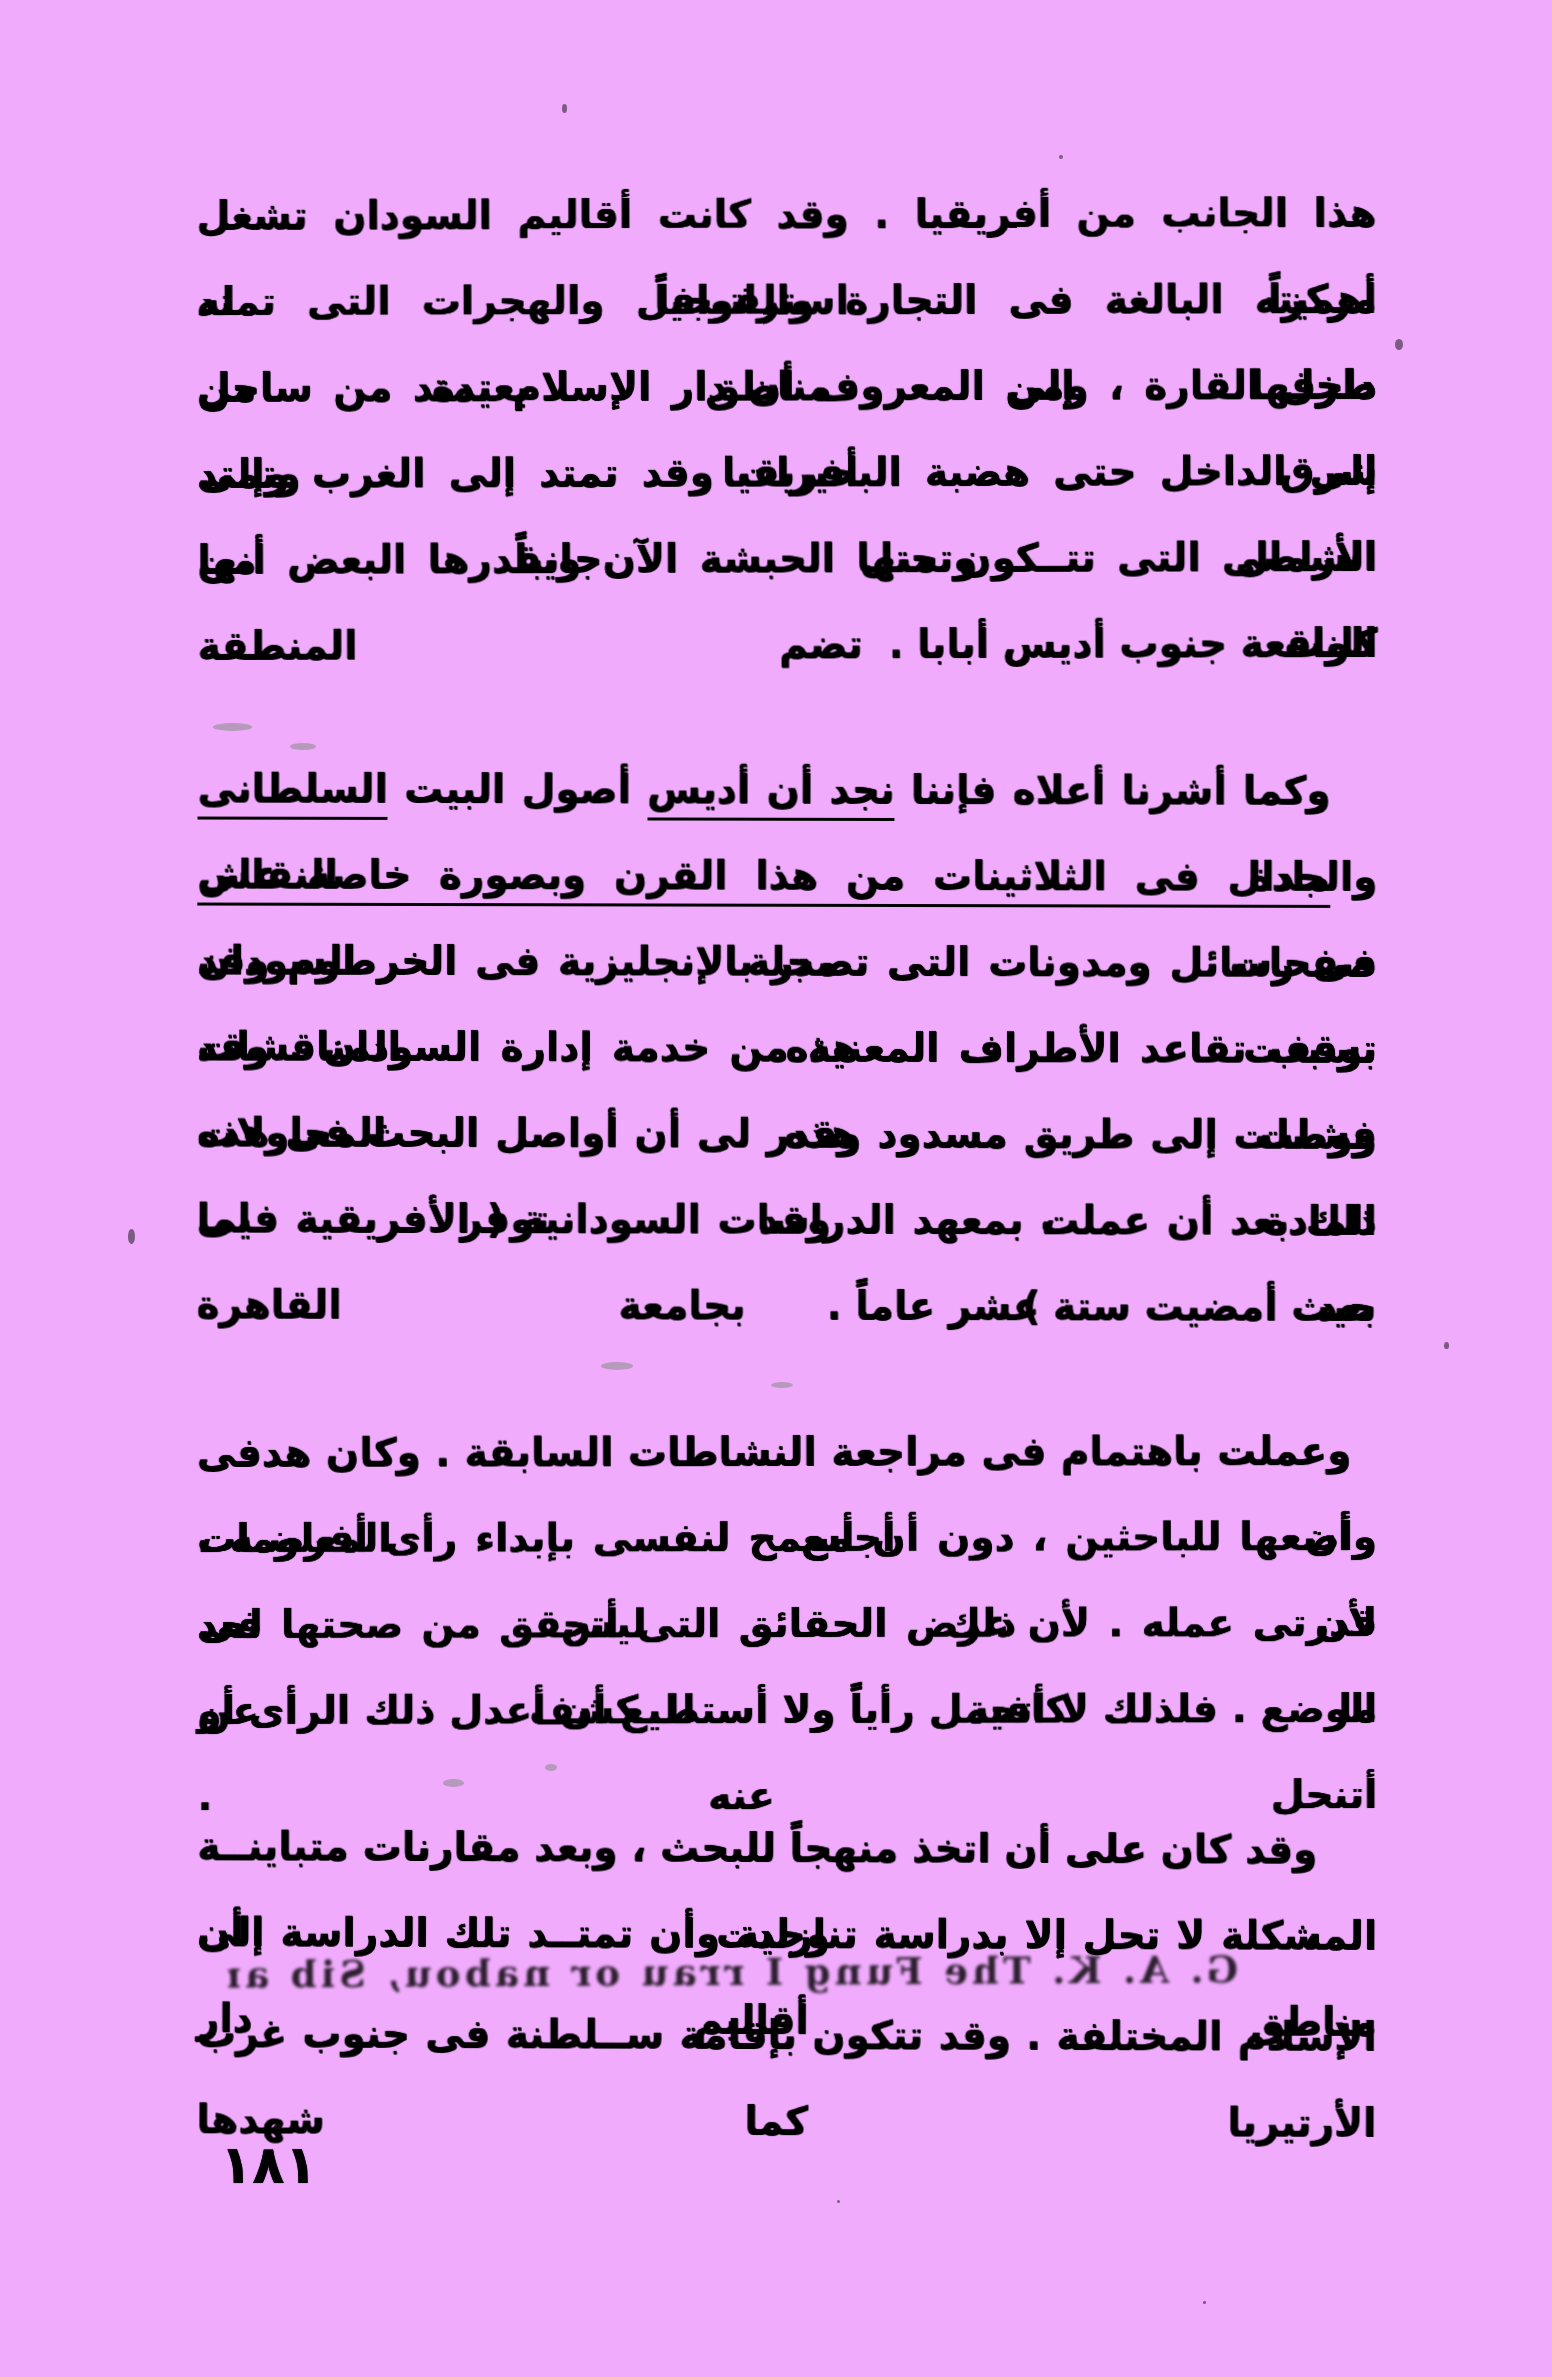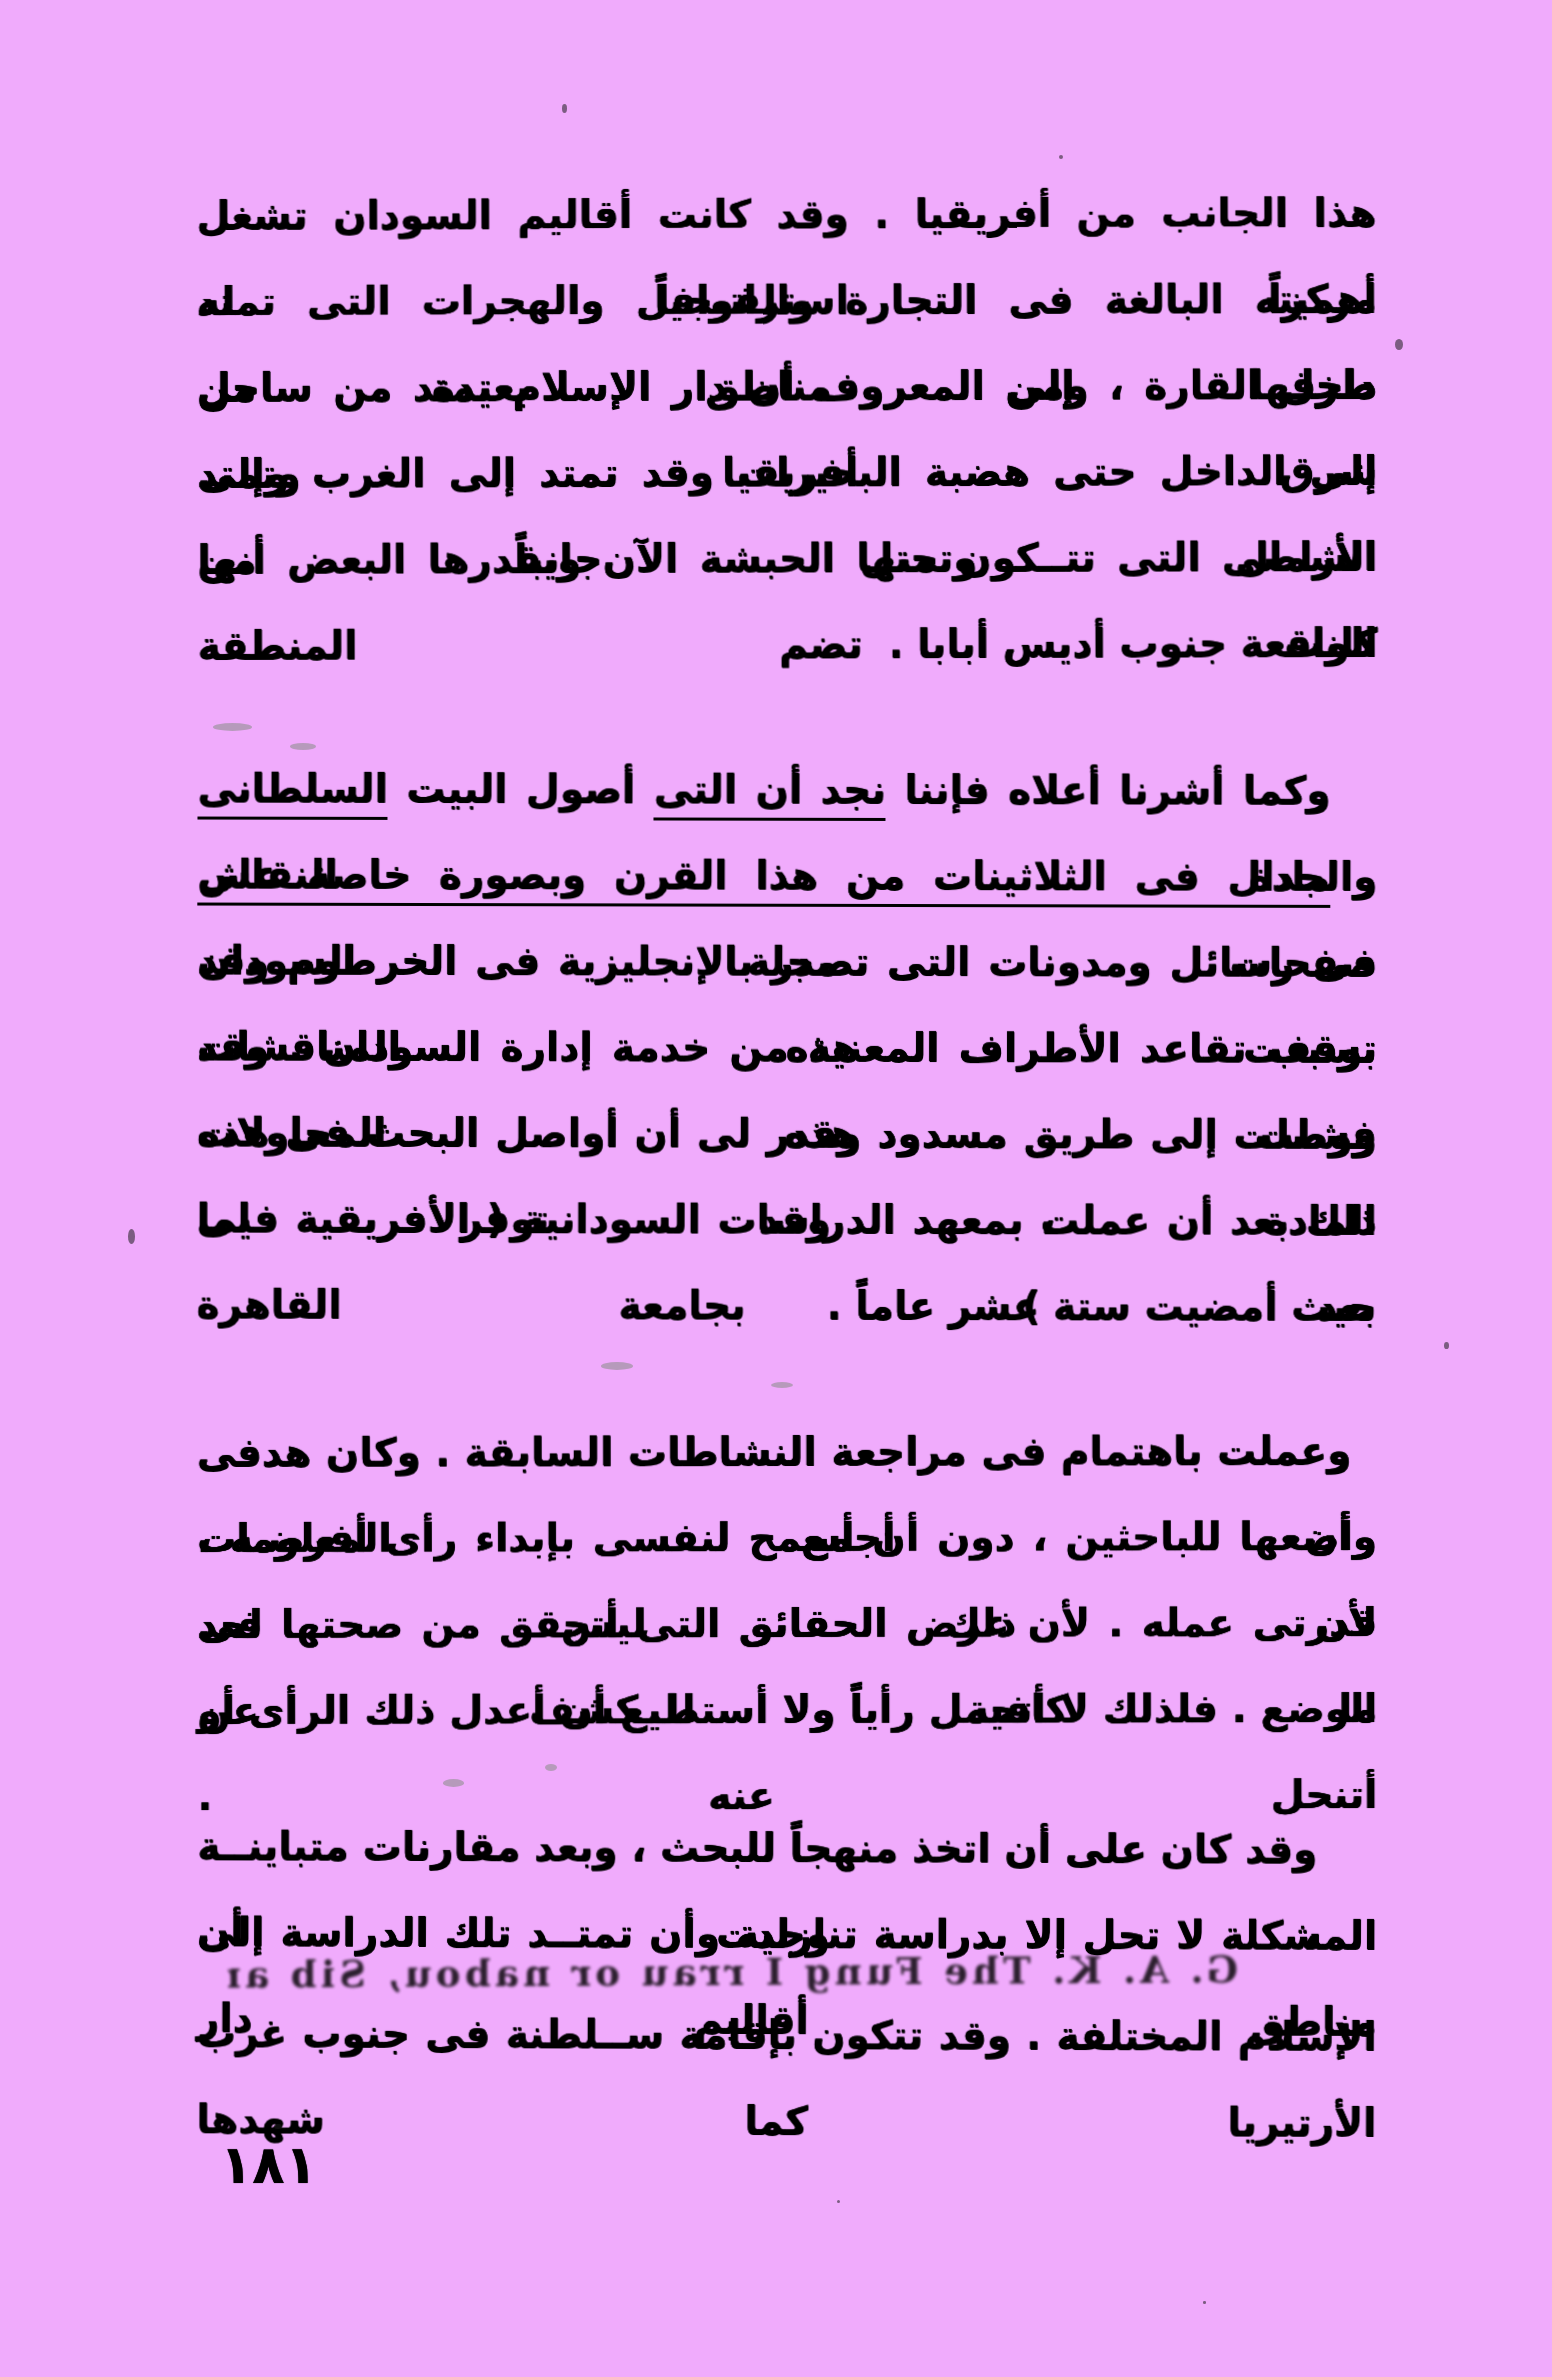--- a/index.html
+++ b/index.html
@@ -78,21 +78,21 @@
   <div id="textlayer">
       <div class="para p1">
         <div class="line"><span>هذا الجانب من أفريقيا . وقد كانت أقاليم السودان تشغل مركزاً استراتيجياً له</span></div>
         <div class="line"><span>أهميته البالغة فى التجارة والقوافل والهجرات التى تمتد طرقها إلى مناطق بعيدة من</span></div>
         <div class="line"><span>داخل القارة ، ومن المعروف أن دار الإسلام تمتد من ساحل شرق أفريقيا وتمتد</span></div>
         <div class="line"><span>إلى الداخل حتى هضبة البحيرات وقد تمتد إلى الغرب وإلى الشمال وتحتل جانباً من</span></div>
         <div class="line"><span>الأراضى التى تتــكون منها الحبشة الآن ويقدرها البعض أنها كانت تضم المنطقة</span></div>
         <div class="line align-right"><span>الواقعة جنوب أديس أبابا .</span></div>
       </div>
       <div class="para p2">
-        <div class="line" style="padding-right: 47px;"><span>وكما أشرنا أعلاه فإننا </span><span class="u">نجد أن التى</span><span> أصول البيت </span><span class="u">السلطانى مادة النقاش</span></div>
+        <div class="line" style="padding-right: 47px;"><span>وكما أشرنا أعلاه فإننا </span><span class="u">نجد أن أديس</span><span> أصول البيت </span><span class="u">السلطانى مادة النقاش</span></div>
         <div class="line"><span>والجدال فى الثلاثينات من هذا القرن وبصورة خاصة على صفحات مجلة السودان</span></div>
         <div class="line"><span>فى رسائل ومدونات التى تصدر بالإنجليزية فى الخرطوم وقد توقفت هذه المناقشات</span></div>
         <div class="line"><span>بسبب تقاعد الأطراف المعنية من خدمة إدارة السودان . وقد فشلت هذه المحاولات</span></div>
         <div class="line"><span>ووصلت إلى طريق مسدود وقدر لى أن أواصل البحث فى هذه المادة ، وقد توفر لى</span></div>
         <div class="line"><span>ذلك بعد أن عملت بمعهد الدراسات السودانية ( الأفريقية فيما بعد ) بجامعة القاهرة</span></div>
         <div class="line align-right"><span>حيث أمضيت ستة عشر عاماً .</span></div>
       </div>
       <div class="para p3">
         <div class="line" style="padding-right: 25.6px;"><span>وعملت باهتمام فى مراجعة النشاطات السابقة . وكان هدفى أن أجمع المعلومات</span></div>
         <div class="line"><span>وأضعها للباحثين ، دون أن أسمح لنفسى بإبداء رأى أفرضـه ، لأن ذلك ليس فى</span></div>

